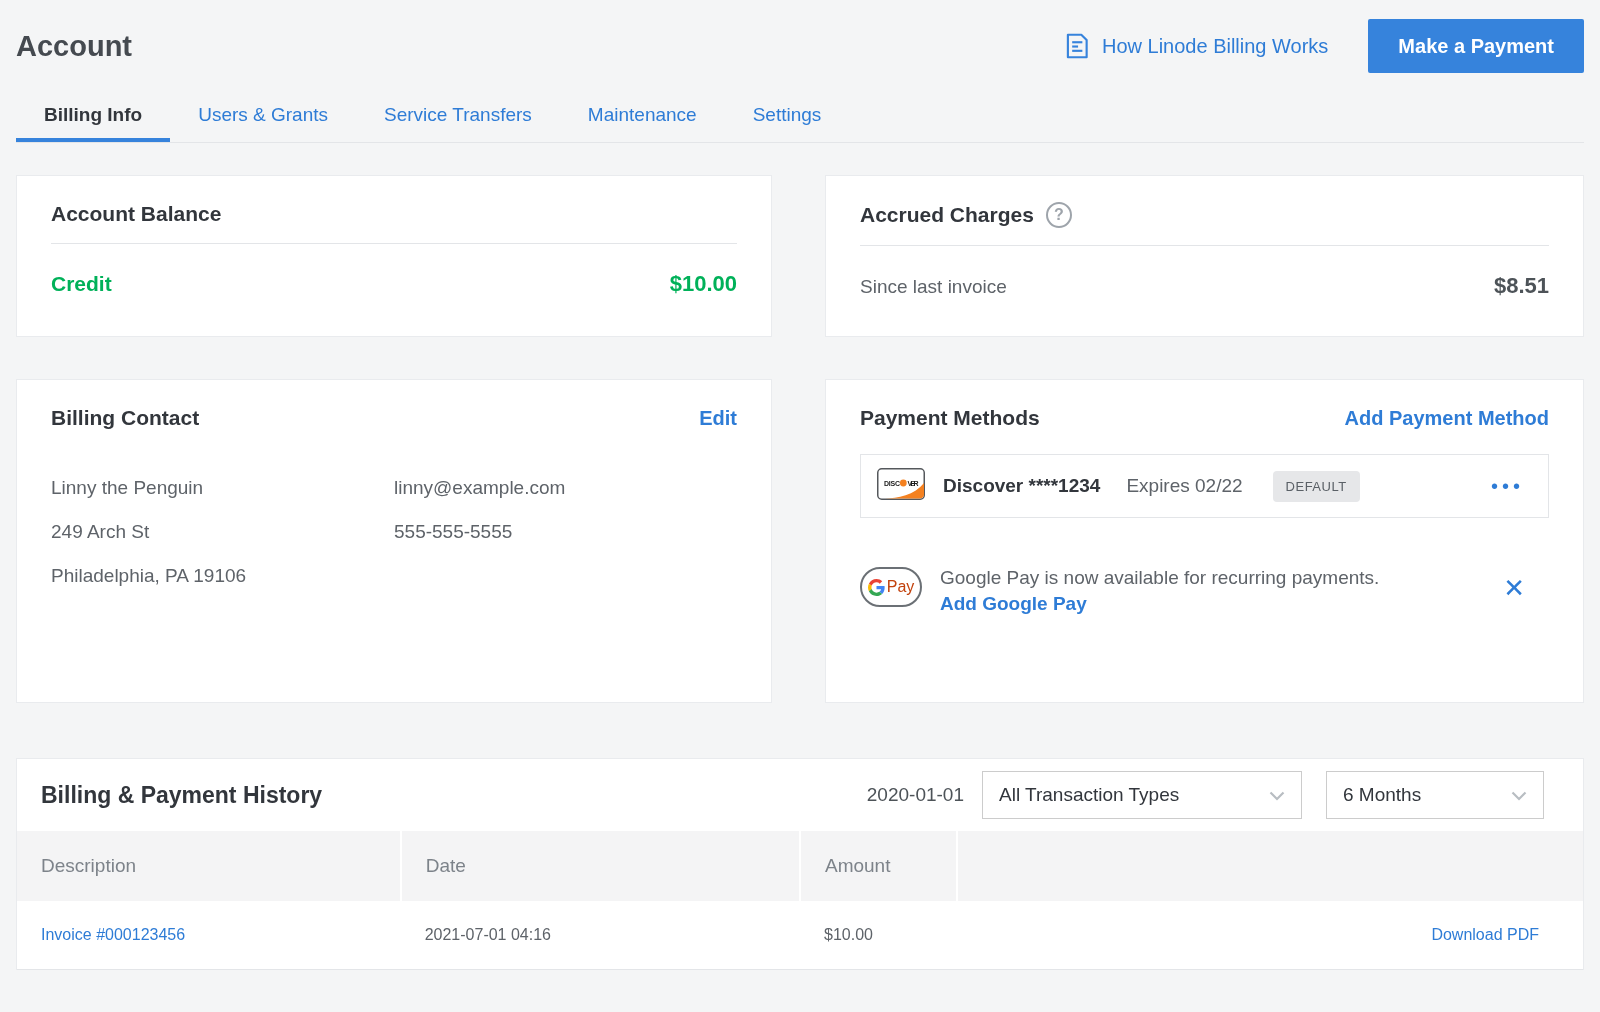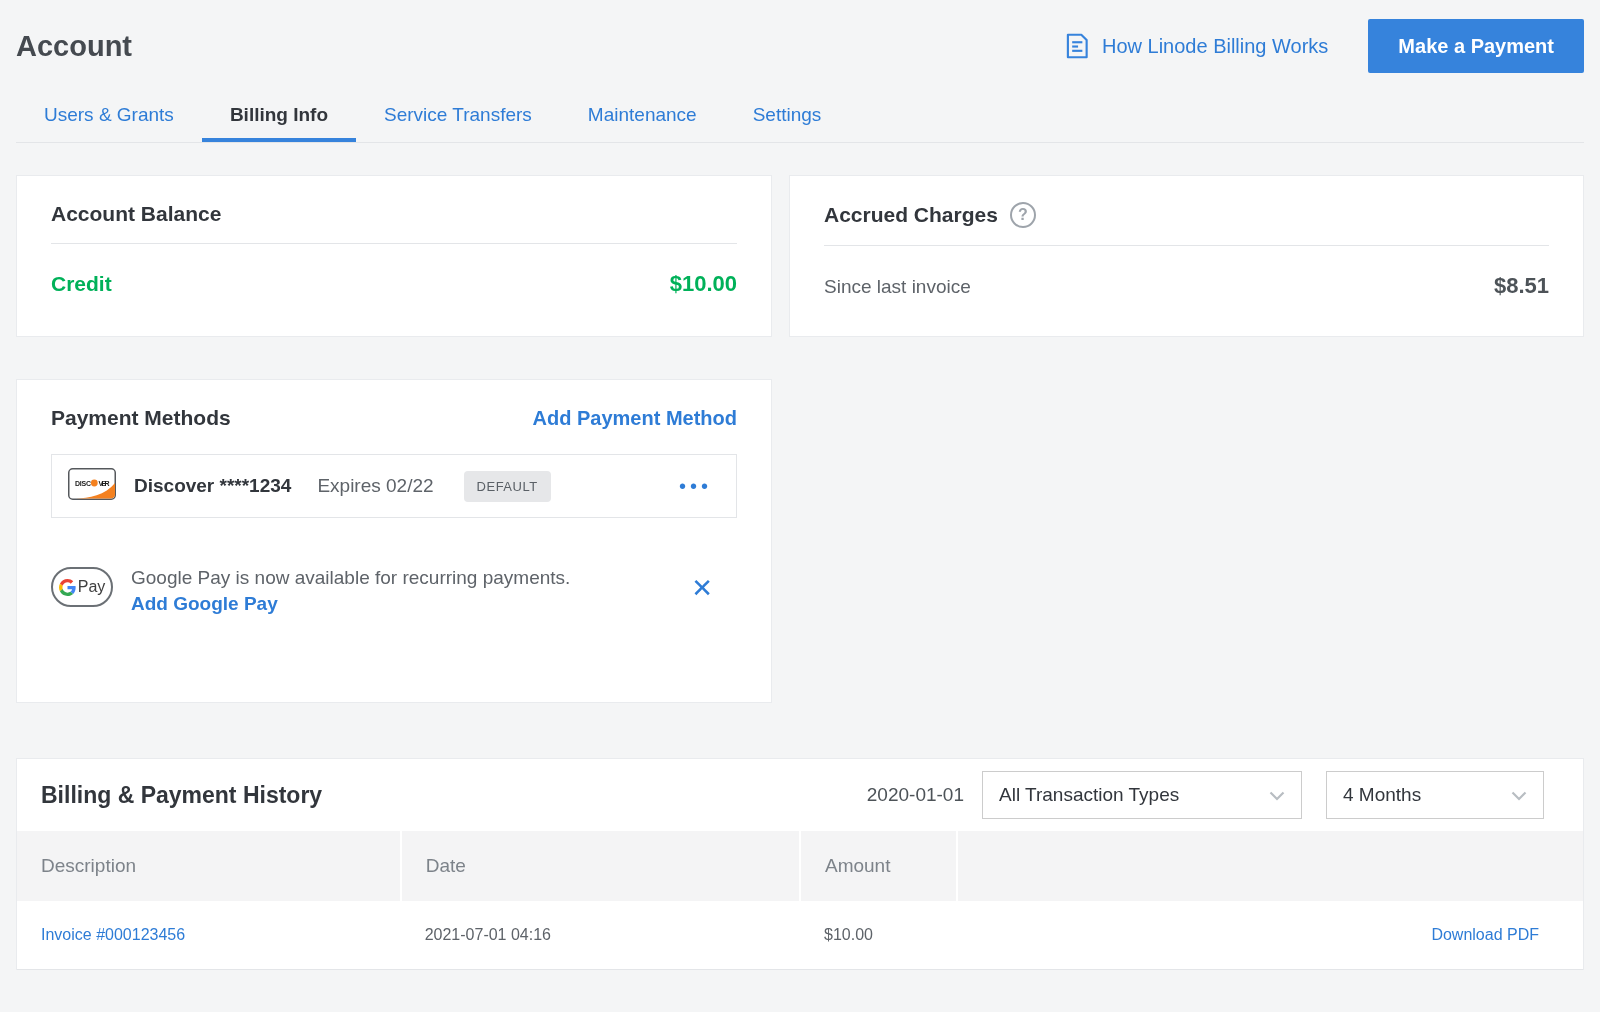--- a/index.html
+++ b/index.html
@@ -22,21 +22,21 @@
     font-family: inherit; font-size: 20px; font-weight: 700; padding: 0 30px; height: 54px; cursor: pointer;
   }
 
   
   .tabs { margin-top: 18px; display: flex; border-bottom: 1px solid #e3e5e8; }
   .tab { height: 50px; display: flex; align-items: center; padding: 0 28px; font-size: 19px;
          color: #2e7cd6; cursor: pointer; border-bottom: 4px solid transparent; }
   .tab.active { color: #32363c; font-weight: 700; border-bottom-color: #3683dc; }
 
   
-  .grid { display: grid; grid-template-columns: 756px 1fr; gap: 17px; }
+  .grid { display: grid; grid-template-columns: 756px 1fr; gap: 53px; }
   .grid.top { margin-top: 32px; }
   .grid.mid { margin-top: 42px; }
   .card { background: #fff; border: 1px solid #e9ebee; padding: 26px 34px; }
   .card.short { height: 162px; }
   .card.tall { height: 324px; }
   .card-head { display: flex; align-items: center; justify-content: space-between; }
   .card-title { font-size: 21px; font-weight: 700; color: #32363c; display: flex; align-items: center; gap: 12px; }
   .card-divider { border-bottom: 1px solid #e3e5e8; margin-top: 17px; }
   .balance-row { margin-top: 27px; display: flex; justify-content: space-between; align-items: baseline; }
   .credit-label { color: #00b159; font-weight: 700; font-size: 21px; }
@@ -56,21 +56,21 @@
   
   .method-box { margin-top: 24px; height: 64px; border: 1px solid #e3e5e8; display: flex; align-items: center; padding: 0 16px; }
   .cc-label { margin-left: 18px; font-size: 19px; font-weight: 700; color: #32363c; }
   .cc-expiry { margin-left: 26px; font-size: 19px; color: #5e6369; }
   .badge { margin-left: 30px; background: #e6e7e9; color: #5a6066; font-size: 13px; letter-spacing: .5px;
            padding: 8px 13px; border-radius: 4px; }
   .dots-btn { margin-left: auto; margin-right: 8px; color: #2e7cd6; font-size: 20px; letter-spacing: 4px; cursor: pointer; background: none; border: none; font-family: inherit; }
   .gpay-row { margin-top: 45px; display: flex; align-items: flex-start; }
   .gpay-pill { width: 62px; height: 40px; border: 2px solid #6b7075; border-radius: 20px;
     display: flex; align-items: center; justify-content: center; gap: 2px; background: #fff; flex: none; margin-top: 4px; }
-  .gpay-pill .pay-text { font-size: 16px; color: #404040; font-weight: 500; }
+  .gpay-pill .pay-text { font-size: 16px; color: #c2410c; font-weight: 500; }
   .gpay-texts { margin-left: 18px; }
   .gpay-msg { font-size: 19px; color: #5e6369; line-height: 30px; }
   .gpay-link { font-size: 19px; }
   .close-btn { margin-left: auto; margin-right: 24px; margin-top: 12px; color: #2e7cd6; font-size: 26px; font-weight: 700; cursor: pointer; background: none; border: none; line-height: 1; font-family: inherit; }
 
   
   .history { margin-top: 55px; background: #fff; border: 1px solid #e9ebee; border-bottom: none; }
   .history-head { height: 72px; display: flex; align-items: center; justify-content: space-between; padding: 0 39px 0 24px; }
   .history-title { font-size: 23px; font-weight: 700; color: #32363c; }
   .filters { display: flex; align-items: center; }
@@ -108,22 +108,22 @@
             <line x1="9.5" y1="18.5" x2="19" y2="18.5" stroke="#3683dc" stroke-width="2"></line>
           </svg>
         </span>
         <span>How Linode Billing Works</span>
       </a>
       <button class="primary-btn">Make a Payment</button>
     </div>
   </div>
 
   <nav class="tabs">
+    <div class="tab active">Billing Info</div>
     <div class="tab">Users &amp; Grants</div>
-    <div class="tab active">Billing Info</div>
     <div class="tab">Service Transfers</div>
     <div class="tab">Maintenance</div>
     <div class="tab">Settings</div>
   </nav>
 
   <div class="grid top">
     <section class="card short">
       <div class="card-head">
         <h2 class="card-title">Account Balance</h2>
       </div>
@@ -143,20 +143,37 @@
       </div>
       <div class="card-divider"></div>
       <div class="balance-row">
         <span class="muted">Since last invoice</span>
         <span class="amount dark">$8.51</span>
       </div>
     </section>
   </div>
 
   <div class="grid mid">
+    <section class="card tall">
+      <div class="card-head">
+        <h2 class="card-title">Billing Contact</h2>
+        <a class="text-link">Edit</a>
+      </div>
+      <div class="contact-cols">
+        <div class="contact-col">
+          <div class="contact-line">Linny the Penguin</div>
+          <div class="contact-line">249 Arch St</div>
+          <div class="contact-line">Philadelphia, PA 19106</div>
+        </div>
+        <div class="contact-col">
+          <div class="contact-line">linny@example.com</div>
+          <div class="contact-line">555-555-5555</div>
+        </div>
+      </div>
+    </section>
 
     <section class="card tall">
       <div class="card-head">
         <h2 class="card-title">Payment Methods</h2>
         <a class="text-link">Add Payment Method</a>
       </div>
 
       <div class="method-box">
         <span>
           <svg width="48" height="32" viewBox="0 0 48 32">
@@ -199,21 +216,21 @@
         <span class="date-label">2020-01-01</span>
         <div class="select wide">
           <span>All Transaction Types</span>
           <span>
             <svg width="16" height="10" viewBox="0 0 16 10" fill="none">
                 <polyline points="1.5,1.5 8,8 14.5,1.5" stroke="#b8bdc2" stroke-width="2.2"></polyline>
               </svg>
           </span>
         </div>
         <div class="select narrow">
-          <span>4 Months</span>
+          <span>6 Months</span>
           <span>
             <svg width="16" height="10" viewBox="0 0 16 10" fill="none">
                 <polyline points="1.5,1.5 8,8 14.5,1.5" stroke="#b8bdc2" stroke-width="2.2"></polyline>
               </svg>
           </span>
         </div>
       </div>
     </div>
 
     <table class="history-table">

